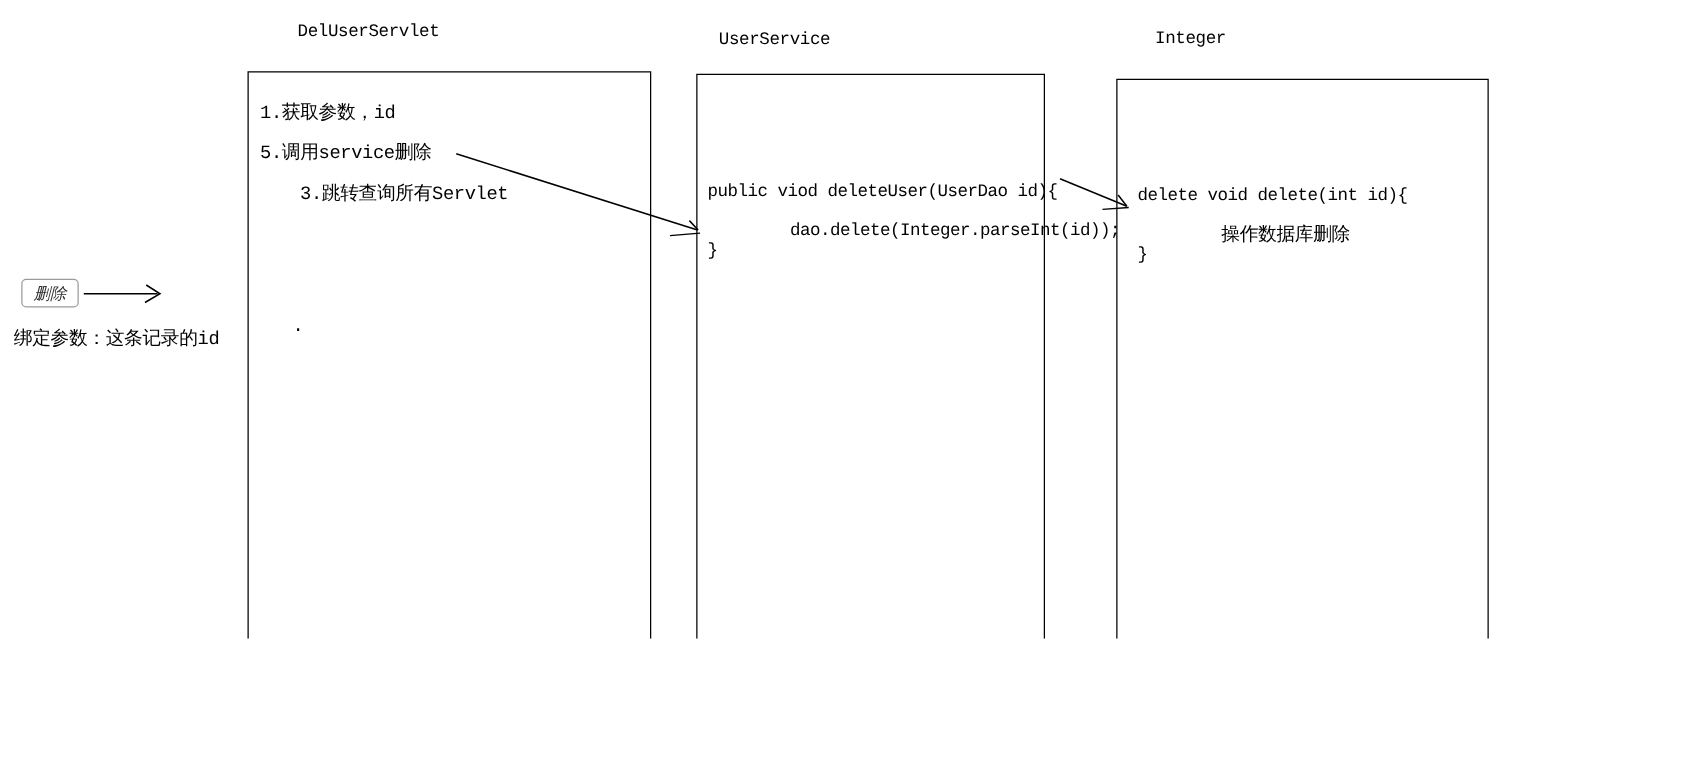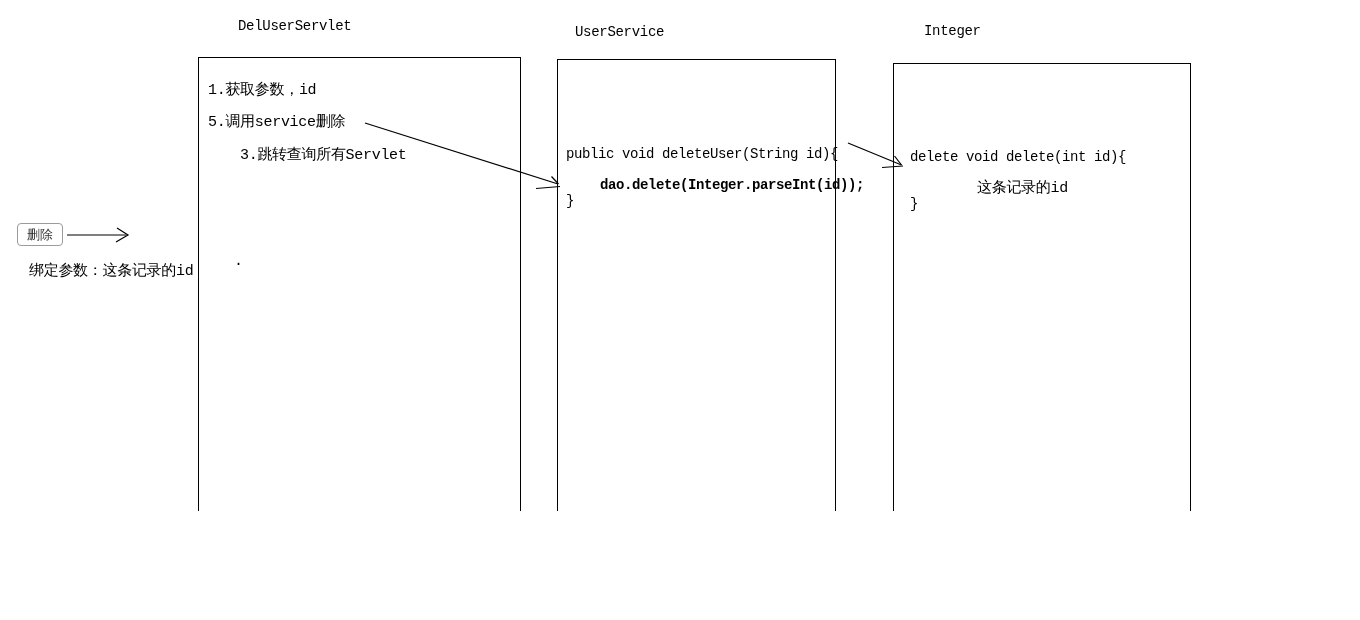--- a/index.html
+++ b/index.html
@@ -46,20 +46,21 @@
     height: 23px;
     background: #ffffff;
     border: 1px solid #9b9b9b;
     border-radius: 4px;
     font-family: "Liberation Mono", "DejaVu Sans Mono", monospace;
     font-size: 13px;
     color: #333333;
     padding: 0;
     text-align: center;
     cursor: pointer;
+    font-style: italic;
   }
   .stray-dot {
     font-size: 15px;
     line-height: 15px;
   }
   svg.overlay {
     position: absolute;
     left: 0; top: 0;
     width: 1360px;
     height: 620px;
@@ -82,30 +83,30 @@
 
   <div class="box" style="left:198px; top:57px; width:323px; height:491px;"></div>
   <div class="box" style="left:557px; top:59px; width:279px; height:486px;"></div>
   <div class="box" style="left:893px; top:63px; width:298px; height:485px;"></div>
 
   <div class="abs cjk-line" style="left:208px; top:82px;">1.获取参数，id</div>
   <div class="abs cjk-line" style="left:208px; top:114px;">5.调用service删除</div>
   <div class="abs cjk-line" style="left:208px; top:147px;margin-left:32px;">3.跳转查询所有Servlet</div>
   <div class="abs stray-dot" style="left:234px; top:254px;">.</div>
 
-  <div class="abs code-line" style="left:566px; top:146px;">public void deleteUser(String id){</div>
-  <div class="abs code-line" style="left:600px; top:177px;font-weight:bold;">dao.delete(Integer.parseInt(id));</div>
+  <div class="abs code-line" style="left:566px; top:146px;">public viod deleteUser(UserDao id){</div>
+  <div class="abs code-line" style="left:632px; top:177px;">dao.delete(Integer.parseInt(id));</div>
   <div class="abs code-line" style="left:566px; top:193px;">}</div>
 
   <div class="abs code-line" style="left:910px; top:149px;">delete void delete(int id){</div>
-  <div class="abs cjk-line" style="left:977px; top:180px;">这条记录的id</div>
+  <div class="abs cjk-line" style="left:977px; top:180px;">操作数据库删除</div>
   <div class="abs code-line" style="left:910px; top:196px;">}</div>
 
   <button class="del-btn" type="button">删除</button>
-  <div class="abs cjk-line" style="left:11px; top:263px;margin-left:18px;">绑定参数：这条记录的id</div>
+  <div class="abs cjk-line" style="left:11px; top:263px;">绑定参数：这条记录的id</div>
 
   <svg class="overlay" viewBox="0 0 1360 620" xmlns="http://www.w3.org/2000/svg">
 
     <g>
       <line x1="67" y1="235" x2="126" y2="235"></line>
       <polyline points="117,228 128,235 116,242"></polyline>
     </g>
 
     <g>
       <line x1="365" y1="123" x2="558" y2="184"></line>

